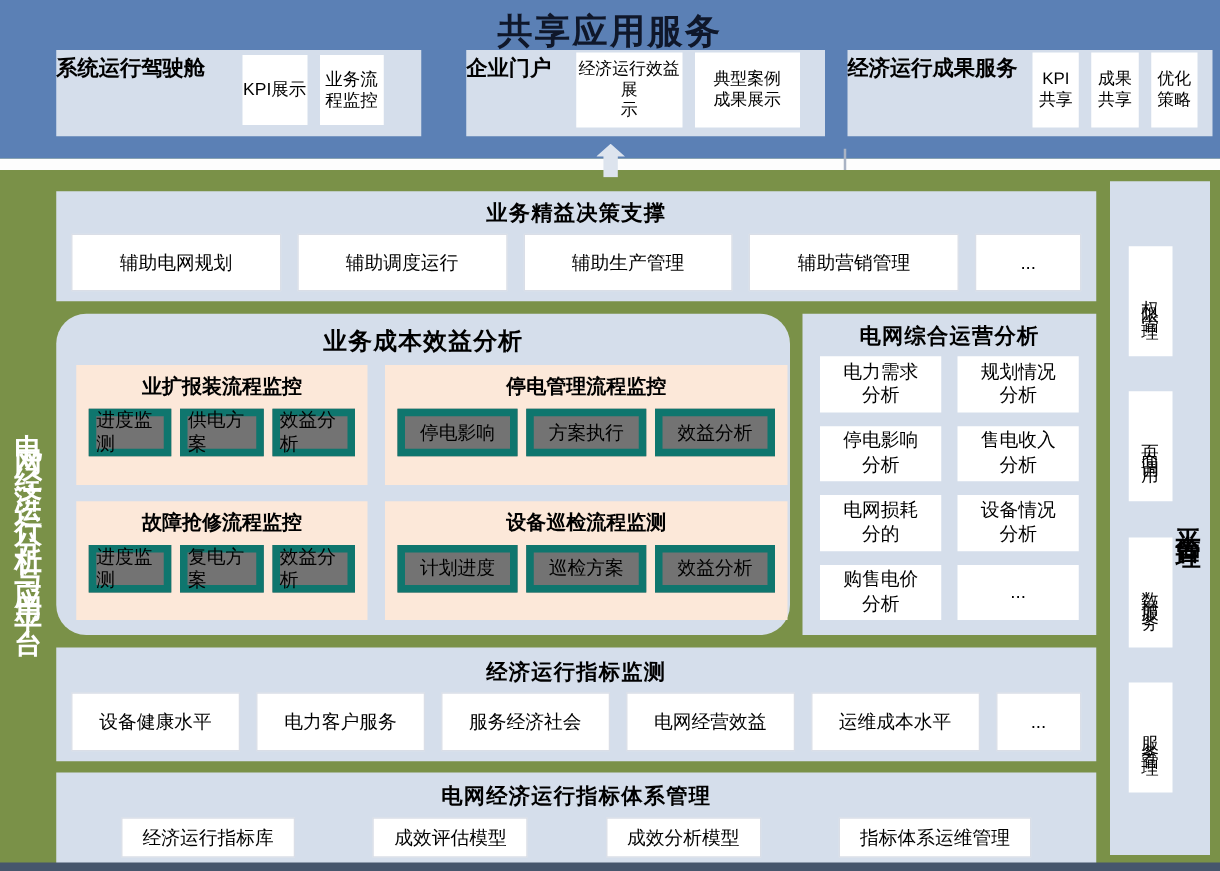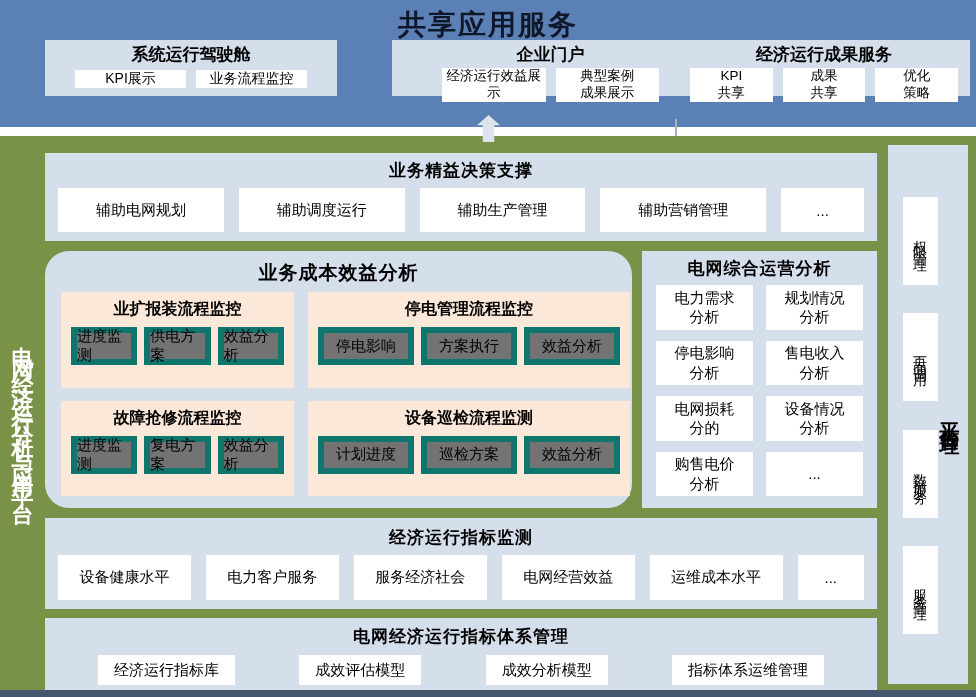--- a/index.html
+++ b/index.html
@@ -7,23 +7,23 @@
   body {
     font-family: "Liberation Sans", "DejaVu Sans", sans-serif;
     color: #000;
     overflow: hidden;
   }
   #canvas { position: relative; width: 976px; height: 697px; background: #7a9148; }
 
   
   .top-band { position: absolute; left:0; top:0; width:976px; height:127px; background:#5b80b5; }
   .band-title { padding-top:6px; text-align:center; color:#0f172a; font-size:28px; font-weight:bold; letter-spacing:2px; }
-  .top-group { position:absolute; top:40px; height:56px; background:#d5deeb; display:flex; flex-direction:column; }
+  .top-group { position:absolute; top:40px; height:69px; background:#d5deeb; display:flex; }
   .top-group.g1 { left:45px;  width:292px; }
-  .top-group.g2 { left:392px; width:287px;padding-left:30px; }
+  .top-group.g2 { left:373px; width:287px; }
   .top-group.g3 { left:678px; width:292px; }
   .tg-title { text-align:center; font-weight:bold; font-size:17px; margin-top:3px; }
   .titems { flex:1; display:flex; gap:10px; }
   .g1 .titems { margin:4px 30px 9px;justify-content:flex-end; }
   .g2 .titems { margin:2px 20px 7px; }
   .g3 .titems { margin:2px 12px 7px; }
   .titem { flex:1; background:#fff; display:flex; align-items:center; justify-content:center;
            text-align:center; font-size:14px; line-height:1.25; white-space:pre-line; }
   .g2 .titem, .g3 .titem { font-size:13.5px; }
 

